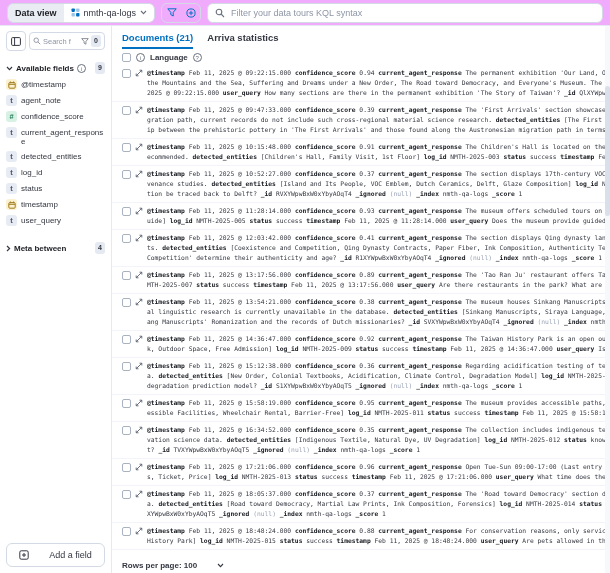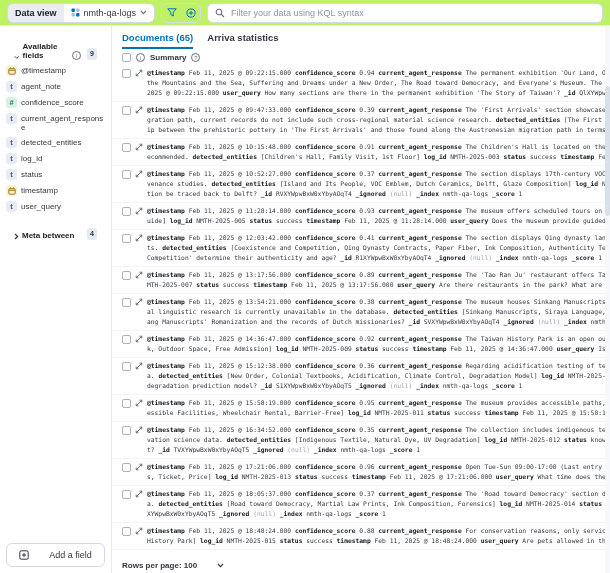--- a/index.html
+++ b/index.html
@@ -2,21 +2,21 @@
 <html><head>
 <meta charset="utf-8">
 <style>
   html,body{margin:0;padding:0}
   body{width:610px;height:573px;overflow:hidden;background:#fff;color:#343741;
        font-family:"Liberation Sans",sans-serif;position:relative}
   svg{display:block}
 
   
   .topbar{display:flex;align-items:center;height:26px;padding:0 7px;gap:6px;
-          border-bottom:1px solid #E6EAF0;box-sizing:border-box;background:#bef264}
+          border-bottom:1px solid #E6EAF0;box-sizing:border-box;background:#f0abfc}
   .dv-group{display:flex;align-items:stretch;border:1px solid #D3DAE6;border-radius:6px;
             overflow:hidden;height:18px;flex:none}
   .dv-chip{background:#E9EDF3;padding:0 7px;font-weight:700;font-size:9px;color:#1D1E24;
            display:flex;align-items:center}
   .dv-picker{display:flex;align-items:center;gap:4px;padding:0 7px;font-size:9px;background:#fff;color:#343741}
   .iconbtns{display:flex;align-items:center;height:18px;border:1px solid #D3DAE6;border-radius:6px;flex:none}
   .iconbtn{width:19px;height:100%;display:flex;align-items:center;justify-content:center}
   .kql{flex:1;display:flex;align-items:center;gap:6px;height:18px;border:1px solid #D3DAE6;
        border-radius:6px;padding:0 7px;font-size:9px;color:#8E96A5;background:#fff;min-width:0}
   .kql .ph{white-space:nowrap;overflow:hidden}
@@ -29,21 +29,21 @@
 
   
   .sb-top{display:flex;gap:3px;align-items:center}
   .collapse-btn{width:18px;height:18px;border:1px solid #D3DAE6;border-radius:4px;flex:none;
                 display:flex;align-items:center;justify-content:center;background:#fff}
   .sb-search{flex:1;display:flex;align-items:center;gap:2px;height:18px;border:1px solid #D3DAE6;
              border-radius:4px;padding:0 3px;color:#8E96A5;min-width:0;box-sizing:border-box;background:#fff}
   .sb-search .ph{white-space:nowrap;overflow:hidden;flex:1;font-size:7.5px}
   .badge{background:#E4E9F2;border-radius:3px;padding:0 3px;font-size:7px;line-height:12px;height:12px;
          font-weight:700;color:#343741;flex:none}
-  .sb-section{display:flex;align-items:flex-end;gap:3px;margin:11px 8px 3px;font-weight:700;color:#1D1E24;font-size:8px}
+  .sb-section{display:flex;align-items:center;gap:3px;margin:11px 0 3px;font-weight:700;color:#1D1E24;font-size:8px}
   .spacer{flex:1}
   .field{display:flex;gap:4px;margin:6px 0;align-items:flex-start;line-height:9px;color:#343741}
   .ftok{width:11px;height:11px;border-radius:3px;flex:none;display:flex;align-items:center;
         justify-content:center;font-size:7.5px;font-weight:700;margin-top:-1px}
   .ftok.string{background:#E7EBF3;color:#4C5462}
   .ftok.number{background:#D7F1E4;color:#207A5C}
   .ftok.date{background:#FBF0CF;color:#A07C1F}
   .fname{word-break:break-all}
   .addfield{position:absolute;left:6px;right:6px;bottom:6px;height:22px;border:1px solid #D3DAE6;
             border-radius:6px;background:#fff;display:flex;align-items:center;justify-content:center;
@@ -103,27 +103,46 @@
           <circle cx="5" cy="5" r="4.1" fill="none" stroke="#0071c2" stroke-width="1"></circle>
           <path d="M5 2.8 V7.2 M2.8 5 H7.2" stroke="#0071c2" stroke-width="1"></path>
         </svg>
     </span>
   </div>
   <div class="kql">
     <svg width="10" height="10" viewBox="0 0 10 10">
       <circle cx="4" cy="4" r="2.8" fill="none" stroke="#69707D" stroke-width="1.1"></circle>
       <line x1="6.2" y1="6.2" x2="9" y2="9" stroke="#69707D" stroke-width="1.1"></line>
     </svg>
-    <span class="ph">Filter your data using KQL syntax</span>
+    <span class="ph">Filter your data tours KQL syntax</span>
   </div>
 </div>
 
 <div class="content">
 
   <div class="sidebar">
+    <div class="sb-top">
+      <span class="collapse-btn">
+        <svg width="10" height="9" viewBox="0 0 10 9">
+          <rect x="0.6" y="0.6" width="8.8" height="7.8" rx="1" fill="none" stroke="#343741" stroke-width="1"></rect>
+          <line x1="3.6" y1="0.6" x2="3.6" y2="8.4" stroke="#343741" stroke-width="1"></line>
+        </svg>
+      </span>
+      <span class="sb-search">
+        <svg width="8" height="8" viewBox="0 0 10 10">
+          <circle cx="4" cy="4" r="2.8" fill="none" stroke="#8E96A5" stroke-width="1.2"></circle>
+          <line x1="6.2" y1="6.2" x2="9" y2="9" stroke="#8E96A5" stroke-width="1.2"></line>
+        </svg>
+        <span class="ph">Search f</span>
+        <svg width="8" height="7" viewBox="0 0 10 9">
+          <path d="M0.8 0.8 H9.2 L6.2 4.4 V8 L3.8 6.6 V4.4 Z" fill="none" stroke="#69707D" stroke-width="1"></path>
+        </svg>
+        <span class="badge">0</span>
+      </span>
+    </div>
 
     <div class="sb-section">
       <svg width="7" height="5" viewBox="0 0 7 5">
         <path d="M1 1 L3.5 3.6 L6 1" stroke="#343741" stroke-width="1.2" fill="none"></path>
       </svg>
       <span>Available fields</span>
       <span class="circle-icon">i</span>
       <span class="spacer"></span>
       <span class="badge">9</span>
     </div>
@@ -194,27 +213,27 @@
       <svg width="10" height="10" viewBox="0 0 10 10">
         <rect x="0.8" y="0.8" width="8.4" height="8.4" rx="1.4" fill="none" stroke="#343741" stroke-width="1"></rect>
         <path d="M5 3 V7 M3 5 H7" stroke="#343741" stroke-width="1"></path>
       </svg>
       <span>Add a field</span>
     </div>
   </div>
 
   <div class="main">
     <div class="tabs">
-      <span class="tab active">Documents (65)</span>
+      <span class="tab active">Documents (21)</span>
       <span class="tab inactive">Arriva statistics</span>
     </div>
     <div class="thead">
       <span class="cb"></span>
       <span class="circle-icon">i</span>
-      <span>Summary</span>
+      <span>Language</span>
       <span class="circle-icon">?</span>
     </div>
     <div class="rows">
         <div class="docrow">
           <span class="cb"></span>
           <svg class="expand" width="8" height="8" viewBox="0 0 8 8">
             <path d="M1.2 6.8 L6.8 1.2 M1.2 6.8 V4.5 M1.2 6.8 H3.5 M6.8 1.2 V3.5 M6.8 1.2 H4.5" stroke="#596270" stroke-width="0.9" fill="none"></path>
           </svg>
           <div class="lines">
             <div class="line"><b>@timestamp</b> Feb 11, 2025 @ 09:22:15.000 <b>confidence_score</b> 0.94 <b>current_agent_response</b> The permanent exhibition 'Our Land, Our Pe</div>

